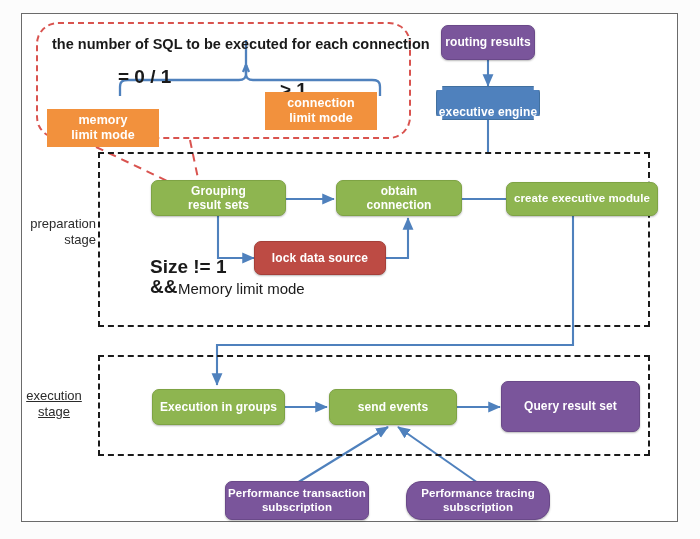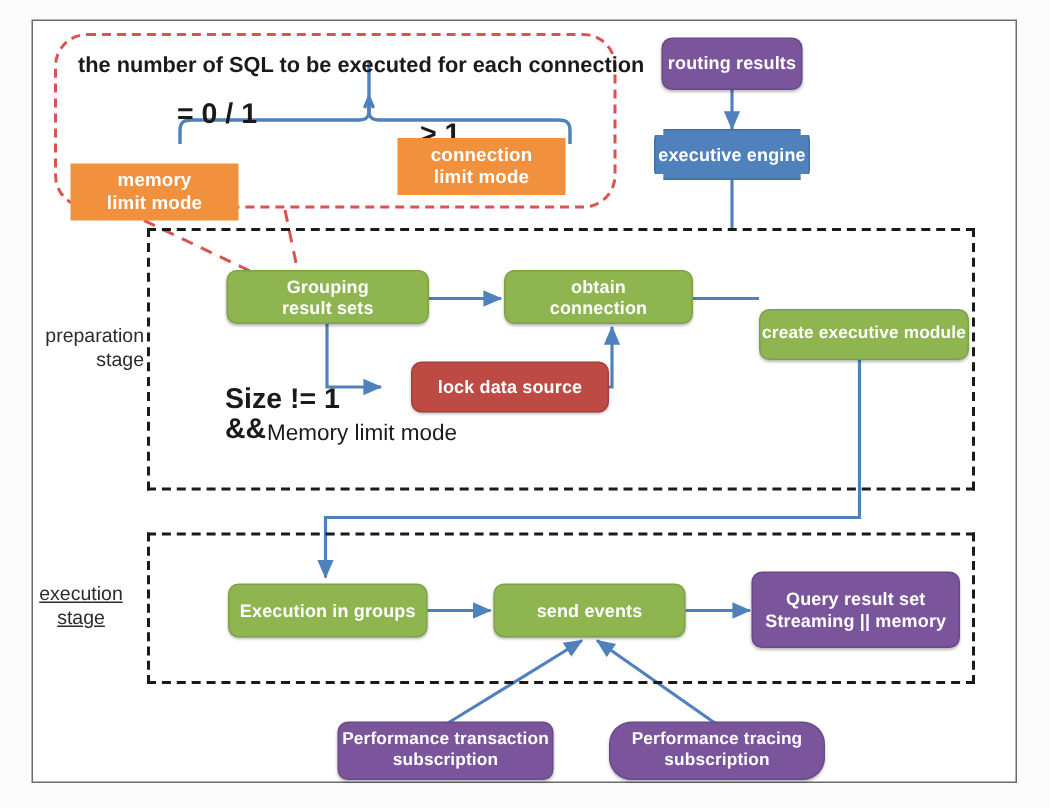--- a/index.html
+++ b/index.html
@@ -130,21 +130,21 @@
       <span class="n-line">connection</span>
       <span class="n-line">limit mode</span>
     </div>
   </div>
 
   <div class="node purple" style="left:441px;top:25px;width:94px;height:35px;font-size:12px;">
     <span>routing results</span>
   </div>
 
   <div class="node blue" style="left:436px;top:86px;width:104px;height:34px;font-size:12px;
-       clip-path:polygon(0% 12%, 6% 12%, 6% 0%, 94% 0%, 94% 12%, 100% 12%, 100% 88%, 94% 88%, 94% 100%, 6% 100%, 6% 88%, 0% 88%);">
+       clip-path:polygon(0% 12%, 6% 12%, 6% 0%, 94% 0%, 94% 12%, 100% 12%, 100% 88%, 94% 88%, 94% 100%, 6% 100%, 6% 88%, 0% 88%);align-items:flex-end;">
     <span>executive engine</span>
   </div>
 
   <div class="dashed-box" style="left:98px;top:152px;width:552px;height:175px;"></div>
 
   <div class="stage-label" style="left:12px;top:216px;width:84px;text-align:right;">
     <span class="n-line">preparation</span>
     <span class="n-line">stage</span>
   </div>
 
@@ -155,25 +155,25 @@
     </div>
   </div>
 
   <div class="node green" style="left:336px;top:180px;width:126px;height:36px;font-size:12px;">
     <div>
       <span class="n-line">obtain</span>
       <span class="n-line">connection</span>
     </div>
   </div>
 
-  <div class="node green" style="left:506px;top:182px;width:140px;height:34px;font-size:11.5px;margin-top:24px;">
+  <div class="node green" style="left:506px;top:182px;width:152px;height:34px;font-size:11.5px;">
     <span>create executive module</span>
   </div>
 
-  <div class="node red" style="left:254px;top:241px;width:132px;height:34px;font-size:12px;margin-left:20px;">
+  <div class="node red" style="left:254px;top:241px;width:132px;height:34px;font-size:12px;">
     <span>lock data source</span>
   </div>
 
   <div class="cond-big" style="left:150px;top:256px;text-align:center;">Size != 1</div>
   <div class="cond-big" style="left:150px;top:276px;">&amp;&amp;</div>
   <div class="cond-small" style="left:178px;top:280px;">Memory limit mode</div>
 
   <div class="dashed-box" style="left:98px;top:355px;width:552px;height:101px;"></div>
 
   <div class="stage-label" style="left:12px;top:388px;width:84px;text-decoration:underline;">
@@ -185,21 +185,20 @@
     <span>Execution in groups</span>
   </div>
 
   <div class="node green" style="left:329px;top:389px;width:128px;height:36px;font-size:12px;">
     <span>send events</span>
   </div>
 
   <div class="node purple" style="left:501px;top:381px;width:139px;height:51px;font-size:12px;">
     <div>
       <span class="n-line">Query result set</span>
-      <span class="n-line">Streaming || memory</span>
     </div>
   </div>
 
   <div class="node purple" style="left:225px;top:481px;width:144px;height:39px;font-size:11.5px;">
     <div>
       <span class="n-line">Performance transaction</span>
       <span class="n-line">subscription</span>
     </div>
   </div>
 

